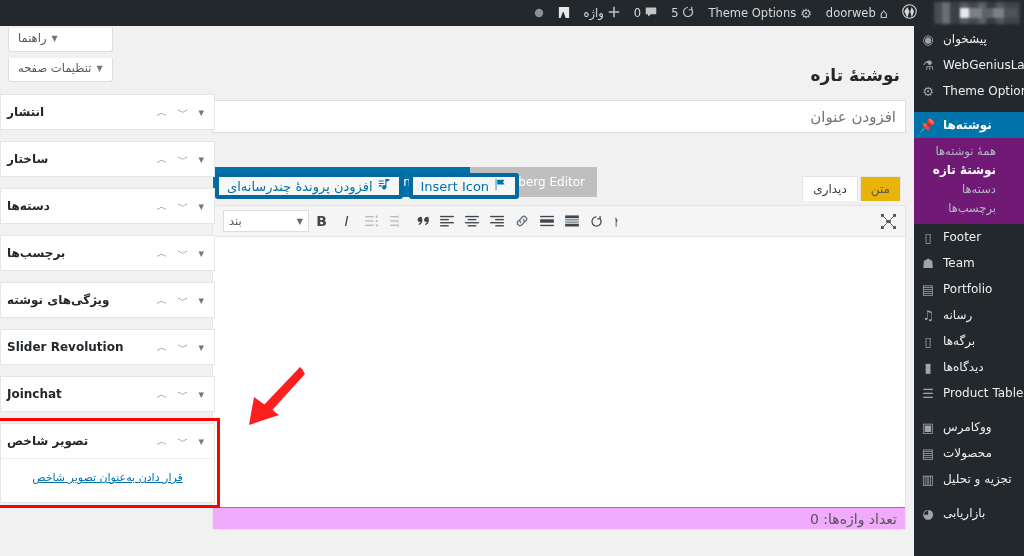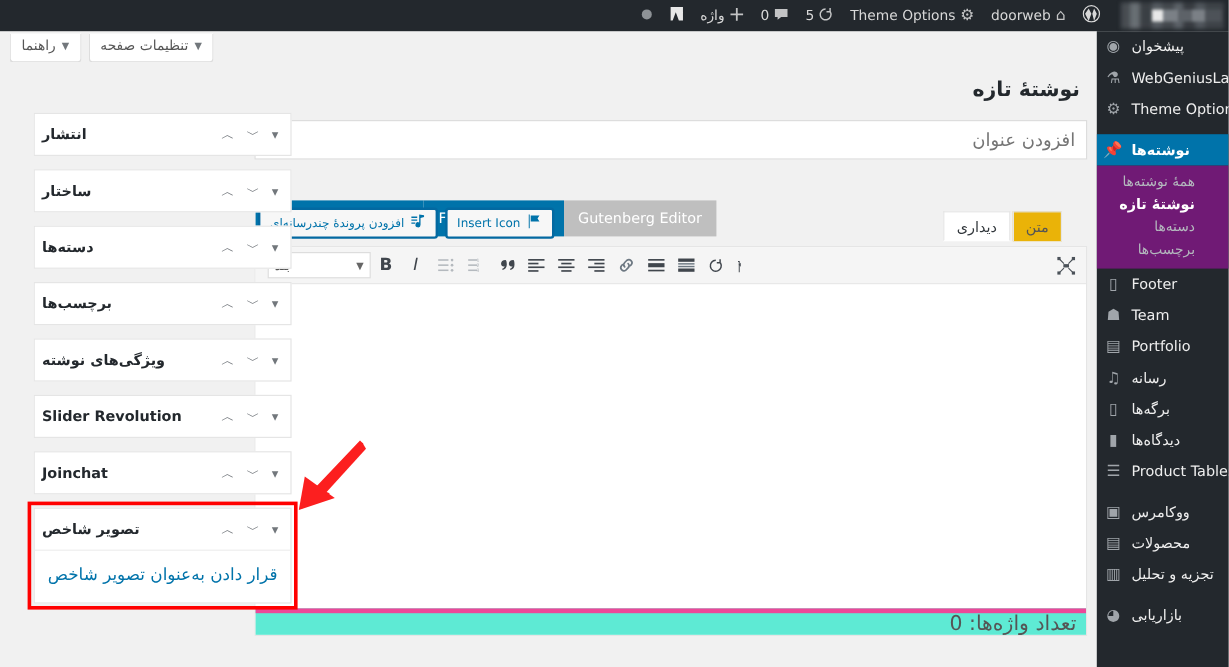--- a/index.html
+++ b/index.html
@@ -74,39 +74,39 @@
   .submenu-item.cur { color: #fff; font-weight: bold; font-size: 12px; }
   .menu-sep { height: 8px; }
 
   
   .content {
     position: absolute; top: 26px; right: 110px; left: 0; bottom: 0;
     background: #f1f1f1; overflow: hidden;
   }
 
   .screen-meta-links {
-    position: absolute; top: 2px; left: 8px; display: flex; gap: 6px; direction: ltr;
+    position: absolute; top: 2px; left: 8px; display: flex; gap: 6px; direction: ltr; flex-direction: column;
   }
   .smbtn {
     background: #fff; border: 1px solid #ddd; border-top: none;
     border-radius: 0 0 3px 3px;
     padding: 4px 9px 5px; font-size: 11.5px; color: #555;
     display: flex; align-items: center; gap: 5px; line-height: 1.2;
   }
   .smbtn .caret { font-size: 8px; color: #72777c; }
 
   .page-title {
     position: absolute; top: 36px; right: 14px;
     font-size: 17px; font-weight: bold; color: #23282d; line-height: 26px;
   }
 
   
   .wrap-cols { position: absolute; top: 68px; right: 0; left: 0; bottom: 0; }
   .col-main { position: absolute; top: 0; right: 8px; width: 694px; }
-  .col-side { position: absolute; top: 0; left: 0; width: 215px; bottom: 5px; margin-left: 28px; }
+  .col-side { position: absolute; top: 0; left: 0; width: 215px; bottom: 5px; }
 
   
   .titlewrap { padding: 6px 0 0; }
   .title-input {
     width: 100%; height: 33px;
     border: 1px solid #ddd; background: #fff;
     font-size: 15px; color: #72777c;
     padding: 0 9px; line-height: 31px; text-align: right;
     font-family: "DejaVu Sans", "Liberation Sans", sans-serif;
   }
@@ -123,37 +123,37 @@
   }
   .ed-tab.gray { background: #bfbfbf; color: #fff; }
   .ed-tab .heart { font-size: 13px; }
 
   
   .editor-box {
     margin-top: 8px; background: #fff; border: 1px solid #e5e5e5;
     position: relative;
   }
   .ed-toolbar-tabs {
-    position: absolute; top: -30px; right: 20px;
+    position: absolute; top: -30px; right: 4px;
     display: flex; flex-direction: row-reverse; align-items: center;
   }
   .ed-ttab {
     height: 25px; line-height: 25px; padding: 0 10px; font-size: 12px;
     background: #eab308; border: 1px solid #e5e5e5; border-bottom: none;
     color: #555; margin-right: 0; margin-left: 2px;
   }
   .ed-ttab.active { background: #fff; border-bottom: 1px solid #fff; color: #32373c; }
 
   .media-row {
     position: absolute; top: -33px; left: 2px;
     display: flex; flex-direction: row-reverse; gap: 6px; direction: rtl;
   }
   .mbtn {
-    background: #f7f7f7; border: 2px solid #0369a1; border-radius: 3px;
-    color: #0073aa; font-size: 10px; height: 26px;
+    background: #f7f7f7; border: 4px solid #0369a1; border-radius: 3px;
+    color: #0073aa; font-size: 13px; height: 26px;
     padding: 0 8px; display: flex; align-items: center; gap: 5px;
     white-space: nowrap;
   }
   .mbtn .mico { font-size: 13px; }
 
   .mce-toolbar {
     display: flex; flex-direction: row-reverse; align-items: center;
     justify-content: flex-start;
     height: 31px; border-bottom: 1px solid #e5e5e5; background: #f5f5f5;
     padding: 0 4px;
@@ -168,39 +168,39 @@
     width: 25px; height: 24px; display: flex; align-items: center;
     justify-content: center; font-size: 14px; color: #40464d;
   }
   .tb.faded { color: #b4b9be; }
   .tb svg { display: block; }
   .mce-toolbar .spacer { flex: 1 1 auto; }
 
   .mce-canvas { height: 270px; background: #fff; }
 
   .statusbar {
-    height: 22px; border-top: 4px solid #ec4899; background: #5eead4;
+    height: 22px; border-top: 1px solid #ec4899; background: #f0abfc;
     display: flex; align-items: center; justify-content: flex-start;
-    padding: 0 8px; font-size: 17px; color: #555;
+    padding: 0 8px; font-size: 14px; color: #555;
   }
 
   
   .metabox {
     background: #fff; border: 1px solid #e5e5e5; margin: 0 0 11px 0;
   }
   .mb-head {
     height: 34px; display: flex; flex-direction: row-reverse; align-items: center;
     padding: 0 10px 0 6px; justify-content: space-between;
   }
   .mb-title { font-size: 12px; font-weight: bold; color: #23282d; }
   .mb-ctrls { display: flex; flex-direction: row-reverse; align-items: center; gap: 10px; }
   .mb-ctrls span { color: #72777c; font-size: 11px; line-height: 1; }
   .mb-body { padding: 4px 10px 14px; min-height: 44px; border-top: 1px solid #eee;}
   .mb-link {
-    color: #0073aa; font-size: 14px; display: block;
+    color: #0073aa; font-size: 11px; text-decoration: underline; display: block;
     text-align: center; padding-top: 8px;
   }
   .metabox.highlight { outline: 3px solid #f00; outline-offset: 2px; }
 
   
   .arrow { position: absolute; z-index: 40; pointer-events: none; }
 </style>
 </head>
 <body>
 

